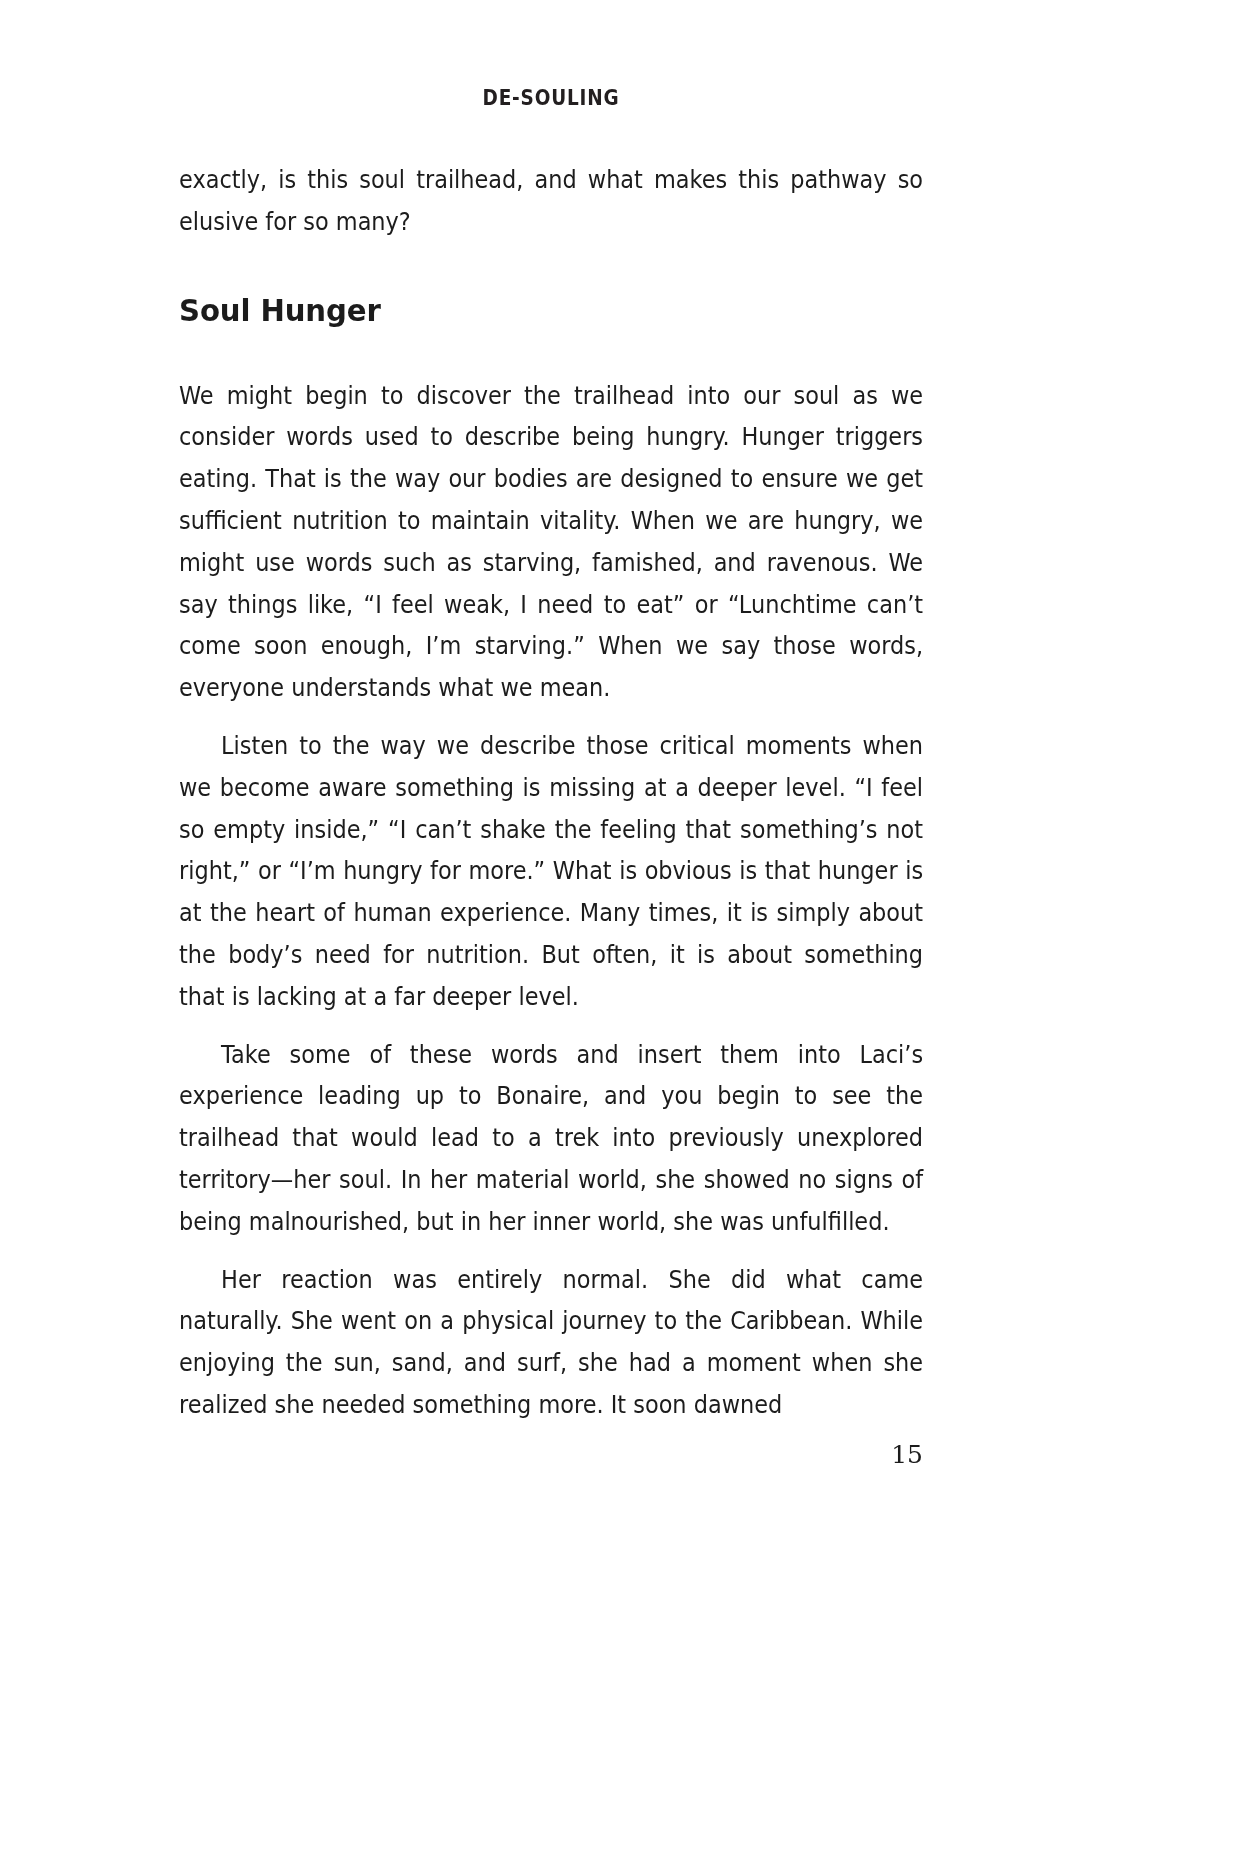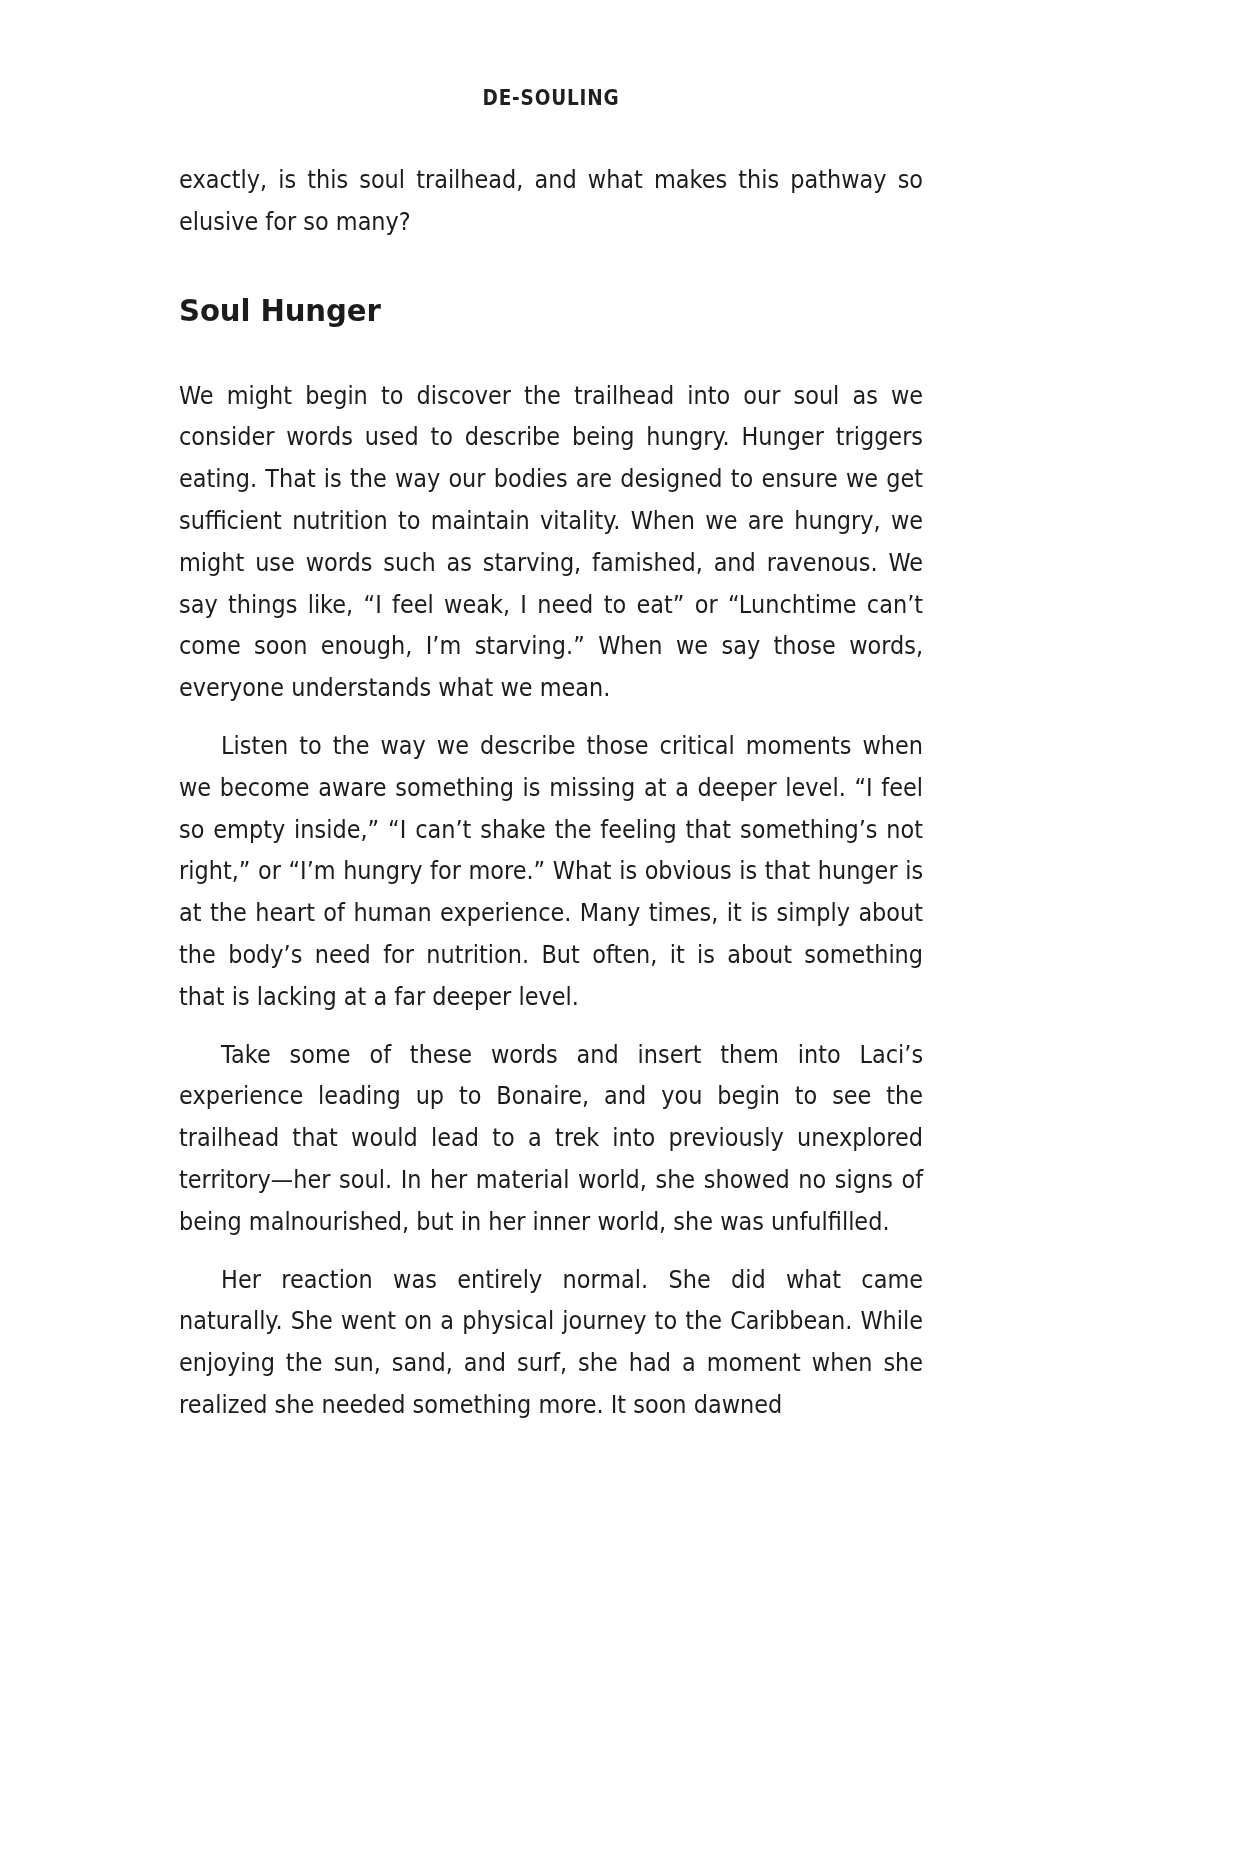--- a/index.html
+++ b/index.html
@@ -100,16 +100,17 @@
     <h2 class="section-heading">Soul Hunger</h2>
 
     <p class="body-text para-first para-last-line-left">We might begin to discover the trailhead into our soul as we consider words used to describe being hungry. Hunger triggers eating. That is the way our bodies are designed to ensure we get sufficient nutrition to maintain vitality. When we are hungry, we might use words such as starving, famished, and ravenous. We say things like, “I feel weak, I need to eat” or “Lunchtime can’t come soon enough, I’m starving.” When we say those words, everyone understands what we mean.</p>
 
     <p class="body-text para-indent para-last-line-left">Listen to the way we describe those critical moments when we become aware something is missing at a deeper level. “I feel so empty inside,” “I can’t shake the feeling that something’s not right,” or “I’m hungry for more.” What is obvious is that hunger is at the heart of human experience. Many times, it is simply about the body’s need for nutrition. But often, it is about something that is lacking at a far deeper level.</p>
 
     <p class="body-text para-indent para-last-line-left">Take some of these words and insert them into Laci’s experience leading up to Bonaire, and you begin to see the trailhead that would lead to a trek into previously unexplored territory—her soul. In her material world, she showed no signs of being malnourished, but in her inner world, she was unfulfilled.</p>
 
     <p class="body-text para-indent para-last-line-left">Her reaction was entirely normal. She did what came naturally. She went on a physical journey to the Caribbean. While enjoying the sun, sand, and surf, she had a moment when she realized she needed something more. It soon dawned</p>
 
+    <div class="page-number">15</div>
 
   </div>
 
 </div>
 
 </body></html>

